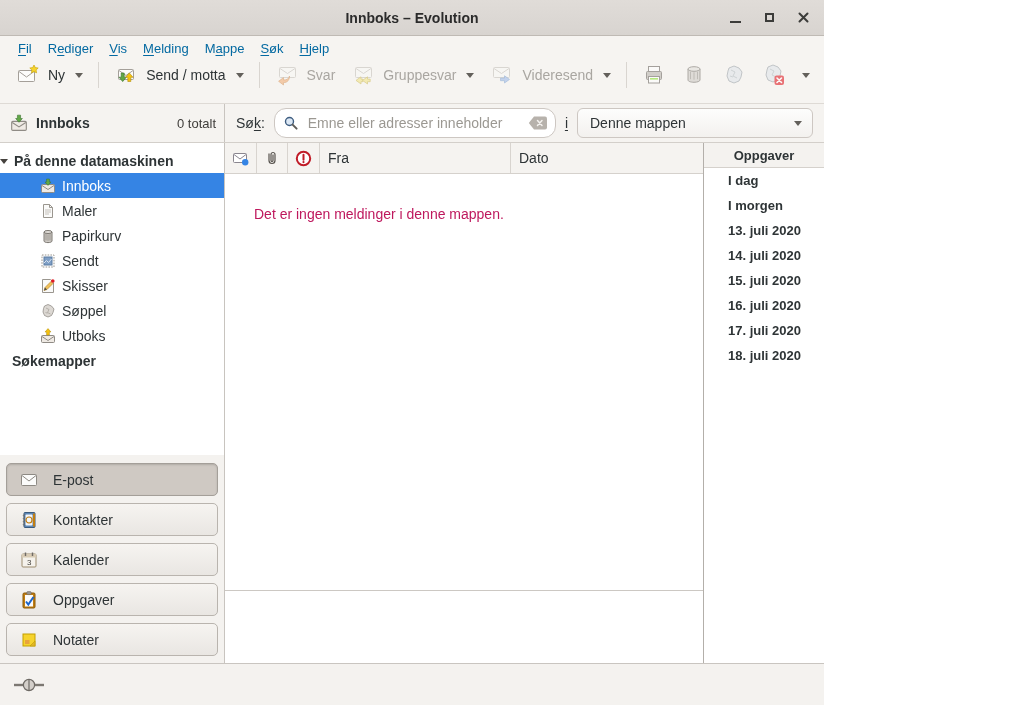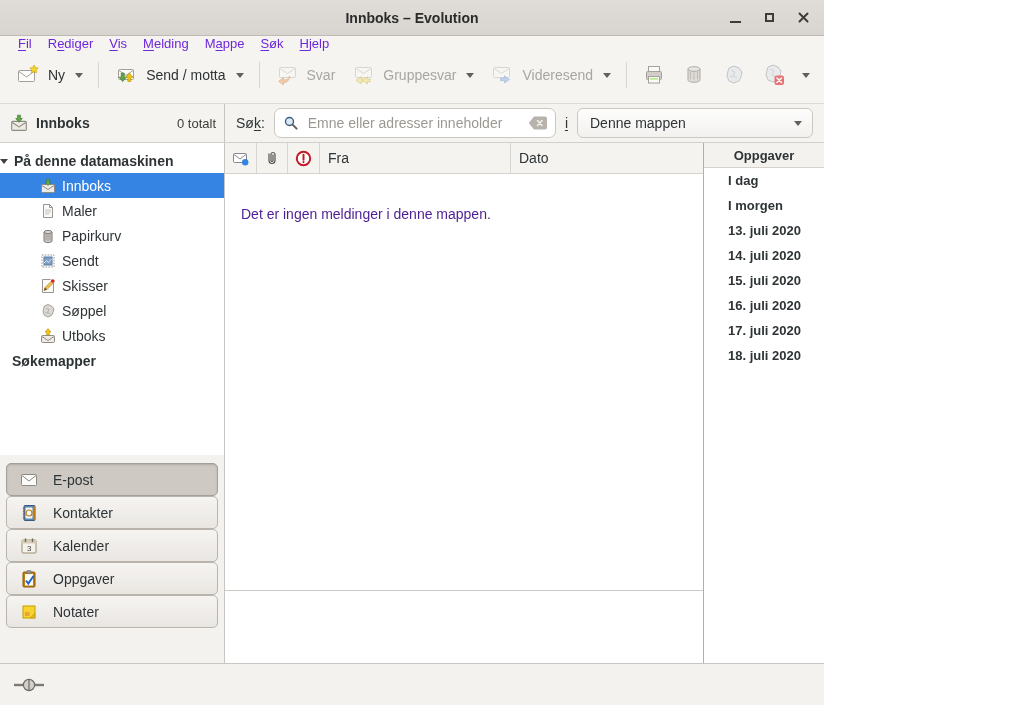--- a/index.html
+++ b/index.html
@@ -12,77 +12,77 @@
   
   .titlebar{height:36px;flex:0 0 36px;background:linear-gradient(#e0dcd8,#d8d4d0);
     border-bottom:1px solid #bfbab4;display:flex;align-items:center;justify-content:center;position:relative;}
   .title{font-weight:bold;font-size:14px;color:#2b2b2b;}
   .win-controls{position:absolute;right:10px;top:0;height:100%;display:flex;align-items:center;gap:12px;}
   .win-btn{width:22px;height:22px;display:flex;align-items:center;justify-content:center;border-radius:3px;cursor:default;}
   .wc-min{width:11px;height:2px;background:#3c3c3a;margin-top:8px;}
   .wc-max{width:9px;height:9px;border:2px solid #3c3c3a;}
   
   .menubar{height:27px;flex:0 0 27px;background:#f6f4f1;display:flex;align-items:center;padding-left:10px;font-size:13px;}
-  .menu-item{padding:0 8px;height:100%;display:flex;align-items:flex-start;color:#6d28d9;}
+  .menu-item{padding:7px 8px;height:100%;display:flex;align-items:flex-end;color:#0369a1;}
   .mn{text-decoration:underline;text-underline-offset:2px;}
   
   .toolbar{height:41px;flex:0 0 41px;background:#f6f4f1;border-bottom:1px solid #dedad5;
     display:flex;align-items:center;padding:0 14px 16px 8px;font-size:14px;}
   .tb-btn{display:flex;align-items:center;gap:8px;height:32px;padding:0 8px;border-radius:4px;}
   .tb-label{color:#2e3436;}
   .disabled .tb-label{color:#a9a6a1;}
   .disabled svg{opacity:.55;}
   .icon-only svg{opacity:.6;}
   .arrow{width:0;height:0;border:4px solid transparent;border-top:5px solid #63605b;margin-top:5px;margin-left:2px;}
   .tb-sep{width:1px;height:26px;background:#d9d5d0;margin:0 7px;flex:0 0 1px;}
   .tb-spacer{flex:1;}
   
   .searchband{height:39px;flex:0 0 39px;background:#f5f3f0;border-bottom:1px solid #d3cfca;display:flex;}
   .sb-left{width:225px;flex:0 0 225px;border-right:1px solid #c8c4bf;display:flex;align-items:center;gap:8px;padding:0 8px 0 10px;}
   .sb-folder-name{font-weight:bold;font-size:14px;}
   .sb-count{margin-left:auto;font-size:13px;color:#3f3d3a;}
   .sb-right{flex:1;display:flex;align-items:center;gap:9px;padding:0 11px;}
   .search-label{font-size:14px;white-space:nowrap;}
   .search-wrap{flex:1;position:relative;height:30px;}
-  .search-wrap input{width:100%;height:30px;border:1px solid #cdc7c2;border-radius:7px;background:#fff;
+  .search-wrap input{width:100%;height:30px;border:1px solid #cdc7c2;border-radius:12px;background:#fff;
     padding:0 32px 0 33px;font:14px "Liberation Sans",sans-serif;color:#2e3436;outline:none;}
   .search-wrap input::placeholder{color:#9b9892;}
   .search-glyph{position:absolute;left:9px;top:7px;}
   .clear-glyph{position:absolute;right:8px;top:8px;}
   .scope-combo{width:236px;flex:0 0 236px;height:30px;border:1px solid #cdc7c2;border-radius:6px;
     background:linear-gradient(#fdfdfc,#f3f1ee);display:flex;align-items:center;padding:0 10px 0 12px;font-size:14px;}
   .scope-combo .arrow{margin-left:auto;}
   
   .content{flex:0 0 520px;height:520px;display:flex;min-height:0;}
   
   .sidebar{width:225px;flex:0 0 225px;border-right:1px solid #c8c4bf;display:flex;flex-direction:column;background:#fff;}
   .tree{height:312px;flex:0 0 312px;padding-top:5px;font-size:14px;}
   .tree-row{height:25px;display:flex;align-items:center;gap:6px;}
   .tree-root{padding-left:0;font-weight:bold;}
   .expander{width:0;height:0;border:4px solid transparent;border-top:5px solid #45423e;margin-top:5px;}
   .tree-item{padding-left:40px;}
   .tree-item.selected{background:#3584e4;color:#fff;}
   .tree-group{padding-left:12px;font-weight:bold;}
-  .switcher{flex:1;background:#f4f2ef;padding:8px 6px;display:flex;flex-direction:column;gap:0;}
+  .switcher{flex:1;background:#f4f2ef;padding:8px 6px;display:flex;flex-direction:column;gap:7px;}
   .switch-btn{height:33px;flex:0 0 33px;border:1px solid #b9b4ae;border-radius:5px;
     background:linear-gradient(#f6f4f1,#e9e6e2);display:flex;align-items:center;gap:14px;padding:0 12px;font-size:14px;}
   .switch-btn.active{background:#cfc9c3;border-color:#a49f99;box-shadow:inset 0 1px 2px rgba(0,0,0,.15);}
   
   .main{flex:1;display:flex;flex-direction:column;background:#fff;min-width:0;}
   .cols{height:31px;flex:0 0 31px;display:flex;background:#f5f3f0;border-bottom:1px solid #d5d1cc;font-size:14px;}
   .col{border-right:1px solid #d8d4cf;display:flex;align-items:center;padding:0 8px;}
   .col.icon-col{justify-content:center;padding:0;}
   .col-status{width:32px;flex:0 0 32px;}
   .col-attach{width:31px;flex:0 0 31px;}
   .col-priority{width:32px;flex:0 0 32px;}
   .col-from{width:191px;flex:0 0 191px;}
   .col-subject{width:196px;flex:0 0 196px;}
   .col-date{flex:1;border-right:none;}
   .list-body{flex:1;position:relative;}
-  .empty-text{position:absolute;left:16px;top:32px;font-size:14px;color:#4c1d95;}
+  .empty-text{position:absolute;left:29px;top:32px;font-size:14px;color:#be185d;}
   .preview{height:73px;flex:0 0 73px;border-top:1px solid #ccc8c3;background:#fff;}
   
   .tasks{width:121px;flex:0 0 121px;border-left:1px solid #b3afaa;display:flex;flex-direction:column;background:#fff;}
   .tasks-header{height:25px;flex:0 0 25px;background:#f4f2ef;border-bottom:1px solid #d5d1cc;
     display:flex;align-items:center;justify-content:center;font-weight:bold;font-size:13px;}
   .task-item{height:25px;flex:0 0 25px;display:flex;align-items:center;padding-left:24px;font-weight:bold;font-size:13px;white-space:nowrap;text-align:right;}
   
   .statusbar{flex:1;background:#f4f2ef;border-top:1px solid #c9c5c0;display:flex;align-items:center;padding-left:13px;}
 </style>
 </head>

